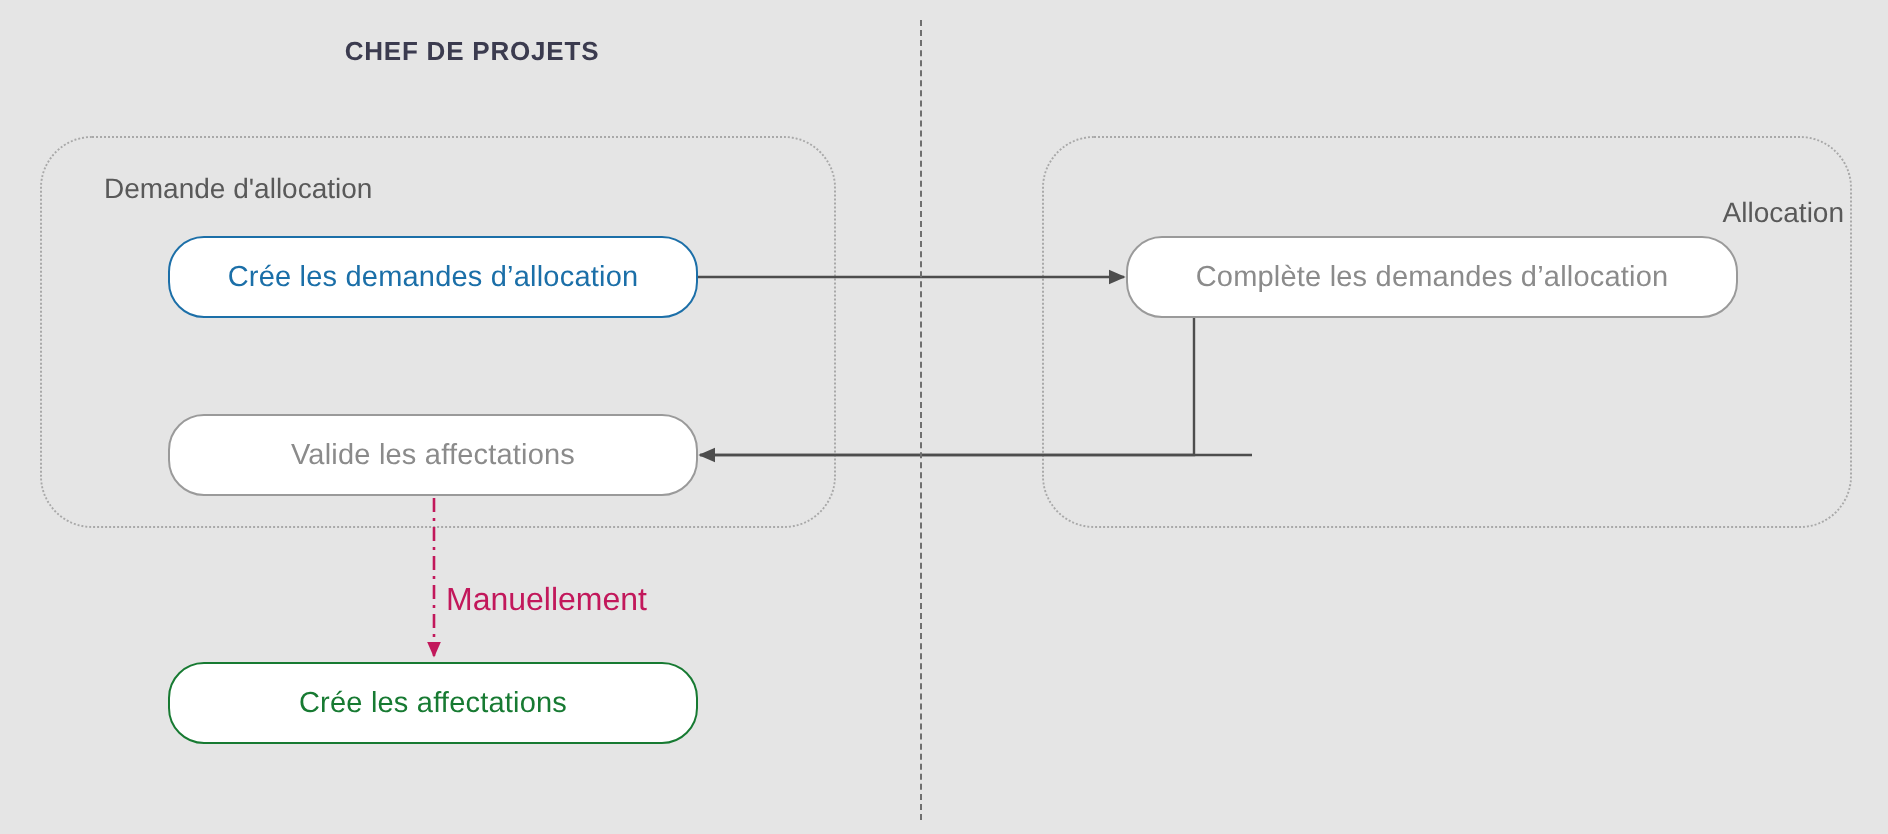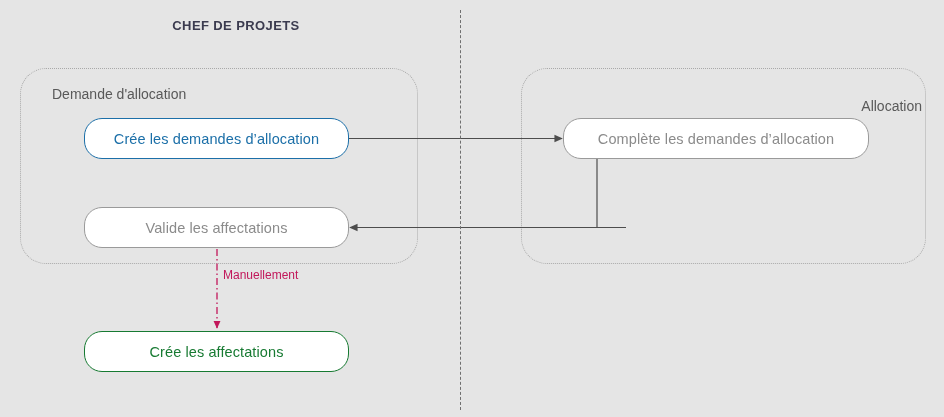--- a/index.html
+++ b/index.html
@@ -86,22 +86,22 @@
     position: absolute;
     left: 0; top: 0;
     width: 944px; height: 417px;
     overflow: visible;
     pointer-events: none;
   }
 
   .manual-label {
     position: absolute;
     left: 223px;
-    top: 268px;
-    font-size: 12px;
+    top: 292px;
+    font-size: 16px;
     color: #c2185b;
     white-space: nowrap;
   }
 </style>
 </head>
 <body>
 
 <div id="canvas">
 
   <div class="lane-title" id="lane-title-left">CHEF DE PROJETS</div>

